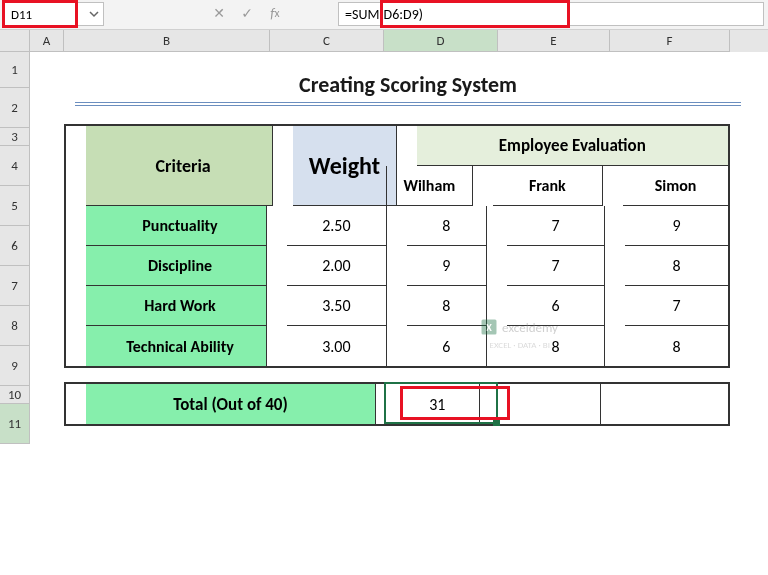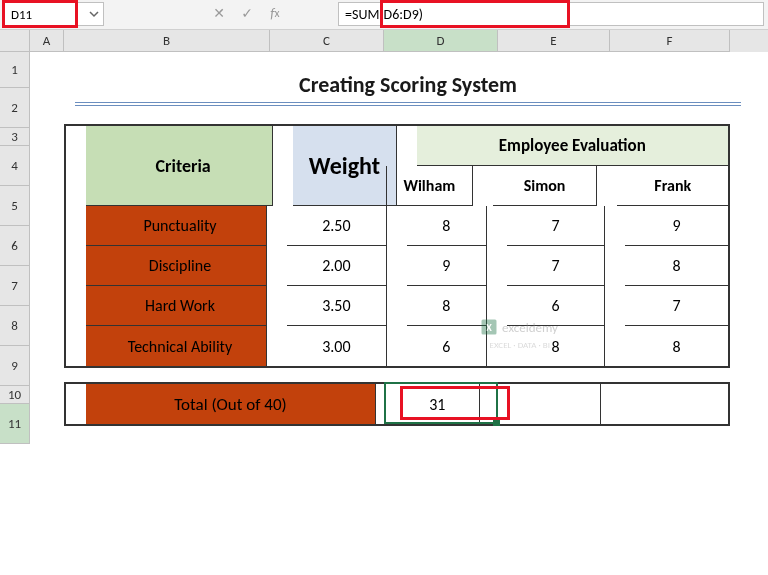--- a/index.html
+++ b/index.html
@@ -49,21 +49,21 @@
 
 .data-table { position: absolute; left: 64px; top: 94px; width: 666px; border: 2px solid #333; }
 .dt-row { display: flex; }
 .dt-cell { border-right: 1px solid #333; border-bottom: 1px solid #333; display: flex; align-items: center; justify-content: center; font-size: 16px; margin-left: 20px; }
 .dt-cell:last-child { border-right: none; }
 .dt-row:last-child .dt-cell { border-bottom: none; }
 .hdr-green { background: #c6deb5; font-weight: bold; font-size: 18px; }
 .hdr-blue { background: #d6e0ee; font-weight: bold; font-size: 24px; }
 .hdr-ltgreen { background: #e5efdc; font-weight: bold; font-size: 17px; }
 .hdr-sub { font-weight: bold; font-size: 16px; }
-.row-label { background: #c2410c; font-weight: normal; font-size: 16px; }
+.row-label { background: #86efac; font-weight: bold; font-size: 16px; }
 
 .wB { width: 206px; padding-left: 8px; }
 .wC { width: 114px; }
 .wD { width: 92px; }
 .wE { width: 112px; }
 .wF { width: 118px; }
 .wDEF { width: 344px; }
 
 .total-table { position: absolute; left: 64px; top: 272px; width: 666px; border: 2px solid #333; }
 .total-table .dt-row { height: 40px; }
@@ -158,22 +158,22 @@
   <div class="data-table">
     <div class="dt-row" style="height:40px">
       <div class="dt-cell hdr-green wB" style="height:80px;border-bottom:1px solid #333">Criteria</div>
       <div class="dt-cell hdr-blue wC" style="height:80px;border-bottom:1px solid #333">Weight</div>
       <div class="dt-cell hdr-ltgreen wDEF">Employee Evaluation</div>
     </div>
     <div class="dt-row" style="height:40px">
       <div class="wB"></div>
       <div class="wC"></div>
       <div class="dt-cell hdr-sub wD" style="border-left:1px solid #333">Wilham</div>
+      <div class="dt-cell hdr-sub wF">Frank</div>
       <div class="dt-cell hdr-sub wE">Simon</div>
-      <div class="dt-cell hdr-sub wF">Frank</div>
     </div>
     <div class="dt-row" style="height:40px">
       <div class="dt-cell row-label wB">Punctuality</div>
       <div class="dt-cell wC">2.50</div>
       <div class="dt-cell wD">8</div>
       <div class="dt-cell wE">7</div>
       <div class="dt-cell wF">9</div>
     </div>
     <div class="dt-row" style="height:40px">
       <div class="dt-cell row-label wB">Discipline</div>

